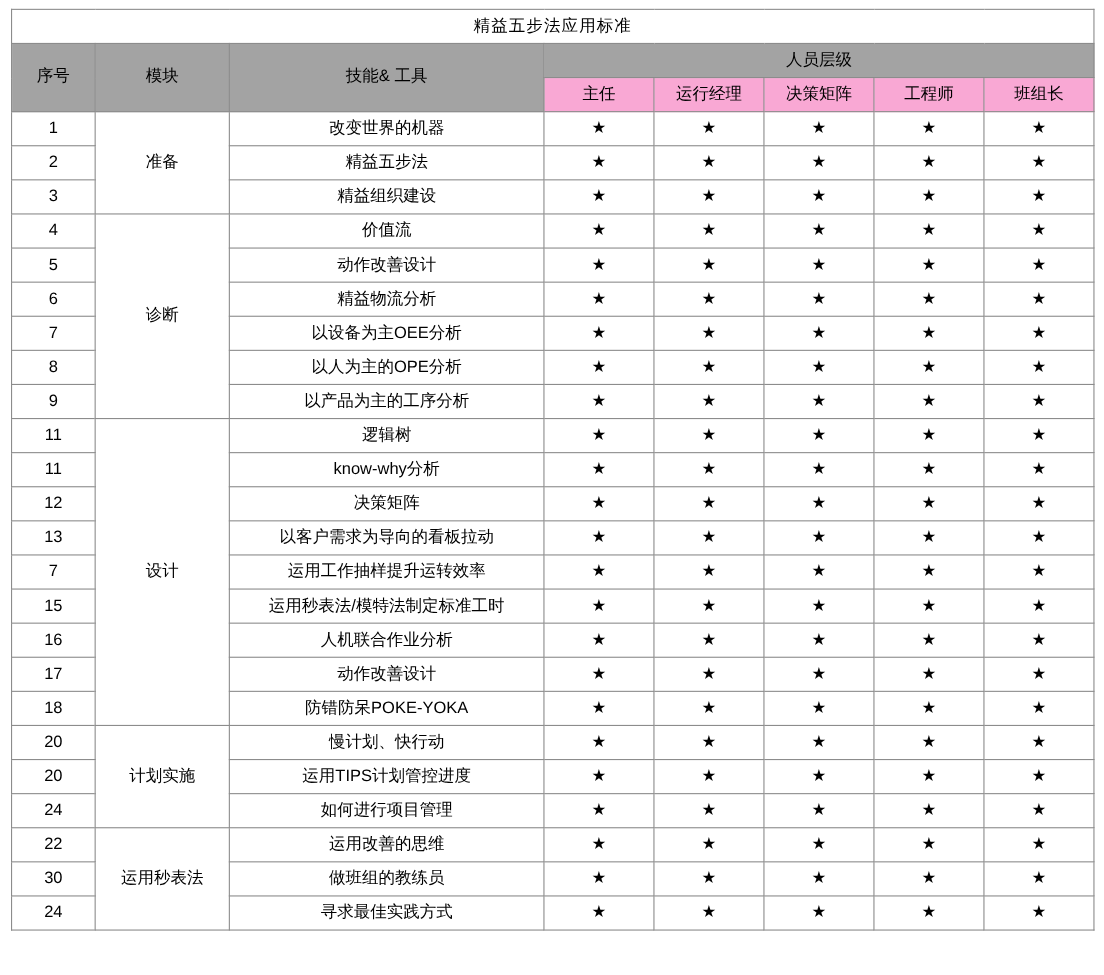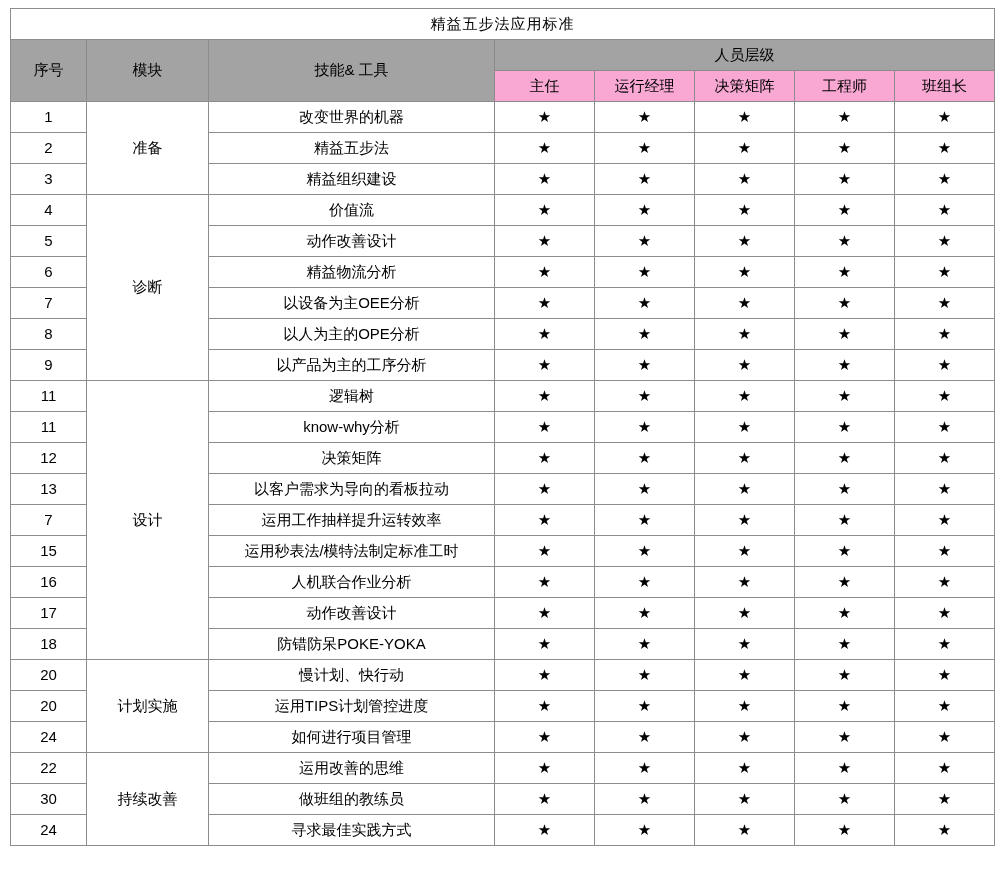--- a/index.html
+++ b/index.html
@@ -302,21 +302,21 @@
         <td class="skill">如何进行项目管理</td>
         <td class="star">★</td>
         <td class="star">★</td>
         <td class="star">★</td>
         <td class="star">★</td>
         <td class="star">★</td>
       </tr>
 
       <tr>
         <td class="idx">22</td>
-        <td class="module" rowspan="3">持续改善</td>
+        <td class="module" rowspan="3">运用秒表法</td>
         <td class="skill">运用改善的思维</td>
         <td class="star">★</td>
         <td class="star">★</td>
         <td class="star">★</td>
         <td class="star">★</td>
         <td class="star">★</td>
       </tr>
       <tr>
         <td class="idx">30</td>
         <td class="skill">做班组的教练员</td>

